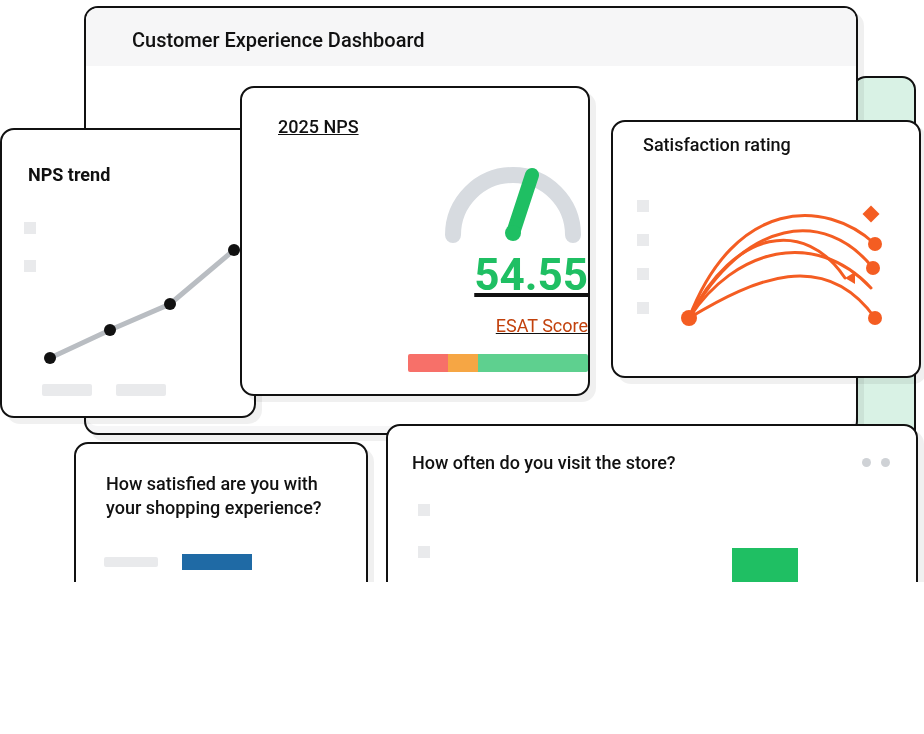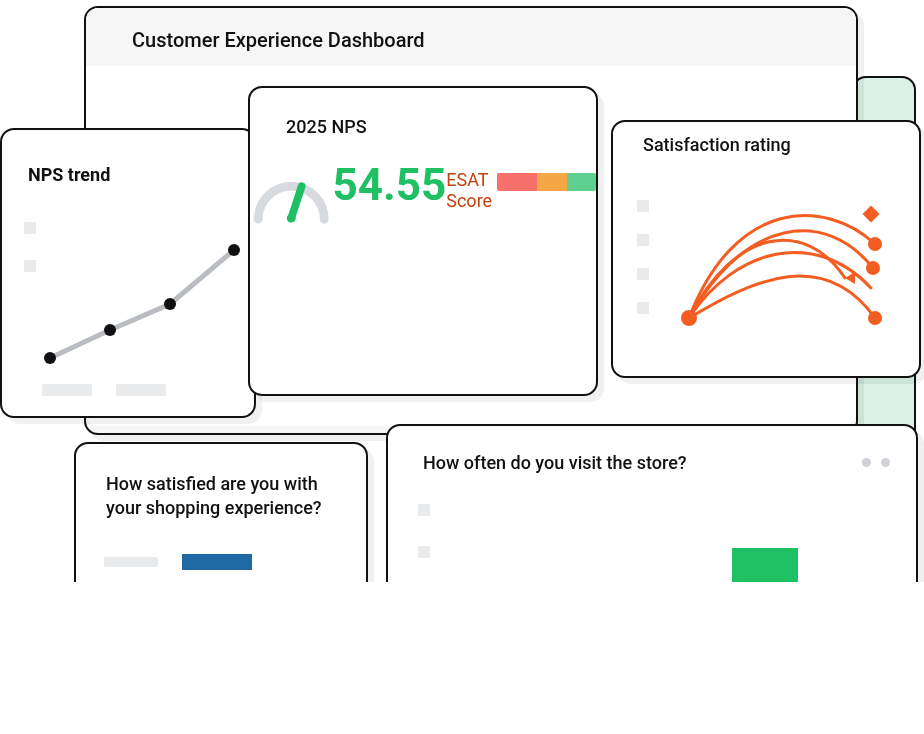--- a/index.html
+++ b/index.html
@@ -8,38 +8,38 @@
   .card-title{font-size:18px;font-weight:500;color:#111;}
   
   .main-card{left:84px;top:6px;width:770px;height:425px;background:#f6f6f7;border:2px solid #111;border-radius:14px;box-shadow:6px 6px 0 rgba(0,0,0,0.06);position:absolute;}
   .main-card .hdr{padding:20px 46px 14px 46px;font-size:20px;font-weight:500;background:#f6f6f7;border-top-left-radius:12px;border-top-right-radius:12px;}
   .main-card .body{background:#fff;height:360px;border-bottom-left-radius:12px;border-bottom-right-radius:12px;}
   .green-shadow{position:absolute;right:8px;top:76px;width:60px;height:378px;background:#d9f2e5;border:2px solid #111;border-radius:14px;}
   
   .c-nps{left:0px;top:128px;width:252px;height:286px;}
   .c-nps .card-title{padding:34px 0 0 26px;font-weight:bold;}
   
-  .c-score{left:248px;top:86px;width:346px;height:306px;}
+  .c-score{left:240px;top:86px;width:346px;height:306px;text-decoration:underline;}
   .c-score .card-title{padding:28px 0 0 36px;}
-  .gauge-wrap{display:flex;flex-direction:row;align-items:flex-start;margin-top:18px;}
+  .gauge-wrap{display:flex;flex-direction:column;align-items:flex-end;margin-top:18px;}
   .score{font-size:44px;font-weight:700;color:#1fbf63;margin-top:4px;}
   .sub{font-size:18px;color:#c2410c;margin-top:14px;}
   .bar{display:flex;width:180px;height:18px;border-radius:2px;overflow:hidden;margin-top:18px;}
   .bar .r{background:#f77069;width:40px;}
   .bar .o{background:#f6a644;width:30px;}
   .bar .g{background:#5ed08f;flex:1;}
   
   .c-sat{left:611px;top:120px;width:306px;height:254px;}
   .c-sat .card-title{padding:12px 0 0 30px;}
   
   .c-satq{left:74px;top:442px;width:290px;height:270px;}
   .c-satq .card-title{padding:28px 30px 0 30px;line-height:1.35;}
   
   .c-visit{left:386px;top:424px;width:528px;height:290px;}
-  .c-visit .hdr2{display:flex;align-items:center;justify-content:space-between;padding:26px 26px 0 35px;}
+  .c-visit .hdr2{display:flex;align-items:center;justify-content:space-between;padding:26px 26px 0 24px;}
   .c-visit .card-title{padding:0;}
   .dots{display:flex;gap:10px;}
   .dot{width:9px;height:9px;border-radius:50%;background:#cfd2d6;}
   
   .leg{position:absolute;display:flex;flex-direction:column;gap:26px;}
   .leg .sq{width:12px;height:12px;background:#e9eaec;}
   
   .ph{background:#e9eaec;border-radius:2px;}
 </style>
 </head>

